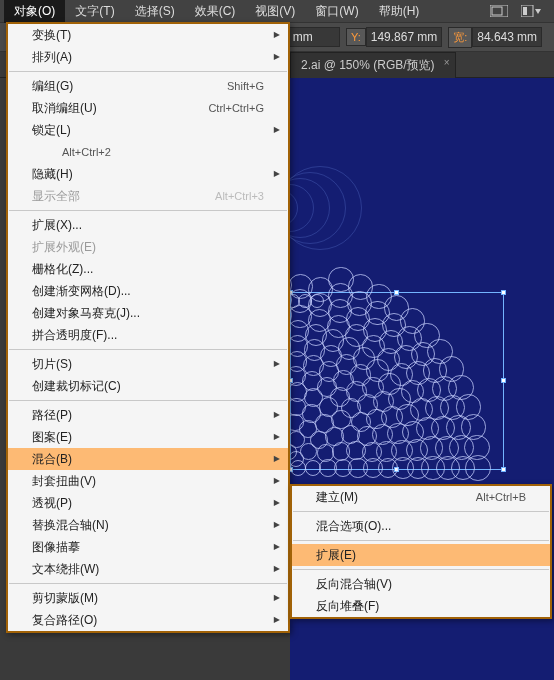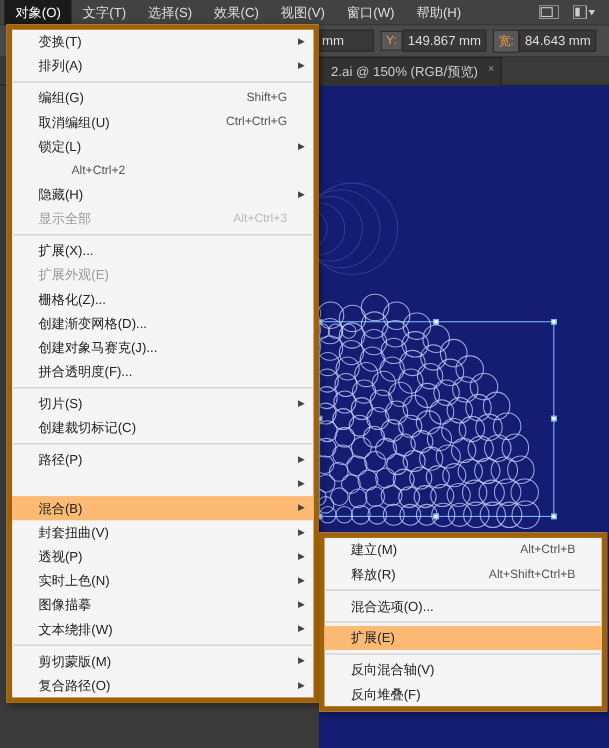--- a/index.html
+++ b/index.html
@@ -21,21 +21,21 @@
 .selbox{position:absolute;left:0px;top:214px;width:214px;height:178px;border:1px solid #74b5ff}
 .selbox .h{position:absolute;width:5px;height:5px;background:#fff;border:1px solid #74b5ff}
 .selbox .h.tl{left:-3px;top:-3px}.selbox .h.tr{right:-3px;top:-3px}
 .selbox .h.bl{left:-3px;bottom:-3px}.selbox .h.br{right:-3px;bottom:-3px}
 .selbox .h.tm{left:50%;top:-3px;margin-left:-3px}
 .selbox .h.bm{left:50%;bottom:-3px;margin-left:-3px}
 .selbox .h.ml{left:-3px;top:50%;margin-top:-3px}
 .selbox .h.mr{right:-3px;top:50%;margin-top:-3px}
 .circ{position:absolute;border:1px solid rgba(200,210,255,.75);border-radius:50%}
 .hcirc{position:absolute;border:1px solid rgba(100,130,220,.3);border-radius:50%}
-.menu{position:absolute;background:#f5f5f5;border:5px solid #a16207;box-shadow:2px 2px 6px rgba(0,0,0,.4);z-index:50}
+.menu{position:absolute;background:#f5f5f5;border:2px solid #a16207;box-shadow:2px 2px 6px rgba(0,0,0,.4);z-index:50}
 .menu .mrow{display:flex;align-items:center;height:22px;padding:0 24px 0 24px;position:relative;color:#222;cursor:default}
 .menu .mrow.highlight{background:#fdba74}
 .menu .mrow.disabled{color:#9a9a9a}
 .menu .mrow .mlabel{flex:1;white-space:nowrap}
 .menu .mrow .mshort{color:#555;margin-left:30px;font-size:11px}
 .menu .mrow.disabled .mshort{color:#bbb}
 .menu .mrow .arrow{position:absolute;right:8px;top:6px;color:#444}
 .menu .msep{height:1px;background:#c8c8c8;margin:3px 1px}
 #menu1{left:6px;top:22px;width:284px}
 #menu2{left:290px;top:484px;width:262px}
@@ -294,36 +294,37 @@
     </div>
     <div class="mrow">
       <span class="mlabel">创建裁切标记(C)</span>
     </div>
     <div class="msep"></div>
     <div class="mrow">
       <span class="mlabel">路径(P)</span>
       <span class="arrow" style="font-size: 8px;">▶</span>
     </div>
     <div class="mrow">
+      <span class="mlabel">图案(E)</span>
       <span class="arrow" style="font-size: 8px;">▶</span>
     </div>
     <div class="mrow highlight">
       <span class="mlabel">混合(B)</span>
       <span class="arrow" style="font-size: 8px;">▶</span>
     </div>
     <div class="mrow">
       <span class="mlabel">封套扭曲(V)</span>
       <span class="arrow" style="font-size: 8px;">▶</span>
     </div>
     <div class="mrow">
       <span class="mlabel">透视(P)</span>
       <span class="arrow" style="font-size: 8px;">▶</span>
     </div>
     <div class="mrow">
-      <span class="mlabel">实时上色(N)</span>
+      <span class="mlabel">替换混合轴(N)</span>
       <span class="arrow" style="font-size: 8px;">▶</span>
     </div>
     <div class="mrow">
       <span class="mlabel">图像描摹</span>
       <span class="arrow" style="font-size: 8px;">▶</span>
     </div>
     <div class="mrow">
       <span class="mlabel">文本绕排(W)</span>
       <span class="arrow" style="font-size: 8px;">▶</span>
     </div>
@@ -335,24 +336,20 @@
     <div class="mrow">
       <span class="mlabel">复合路径(O)</span>
       <span class="arrow" style="font-size: 8px;">▶</span>
     </div>
   </div>
 <div class="menu" id="menu2">
     <div class="mrow">
       <span class="mlabel">建立(M)</span>
       <span class="mshort">Alt+Ctrl+B</span>
     </div>
-    <div class="mrow">
-      <span class="mlabel">释放(R)</span>
-      <span class="mshort">Alt+Shift+Ctrl+B</span>
-    </div>
     <div class="msep"></div>
     <div class="mrow">
       <span class="mlabel">混合选项(O)...</span>
     </div>
     <div class="msep"></div>
     <div class="mrow highlight">
       <span class="mlabel">扩展(E)</span>
     </div>
     <div class="msep"></div>
     <div class="mrow">

